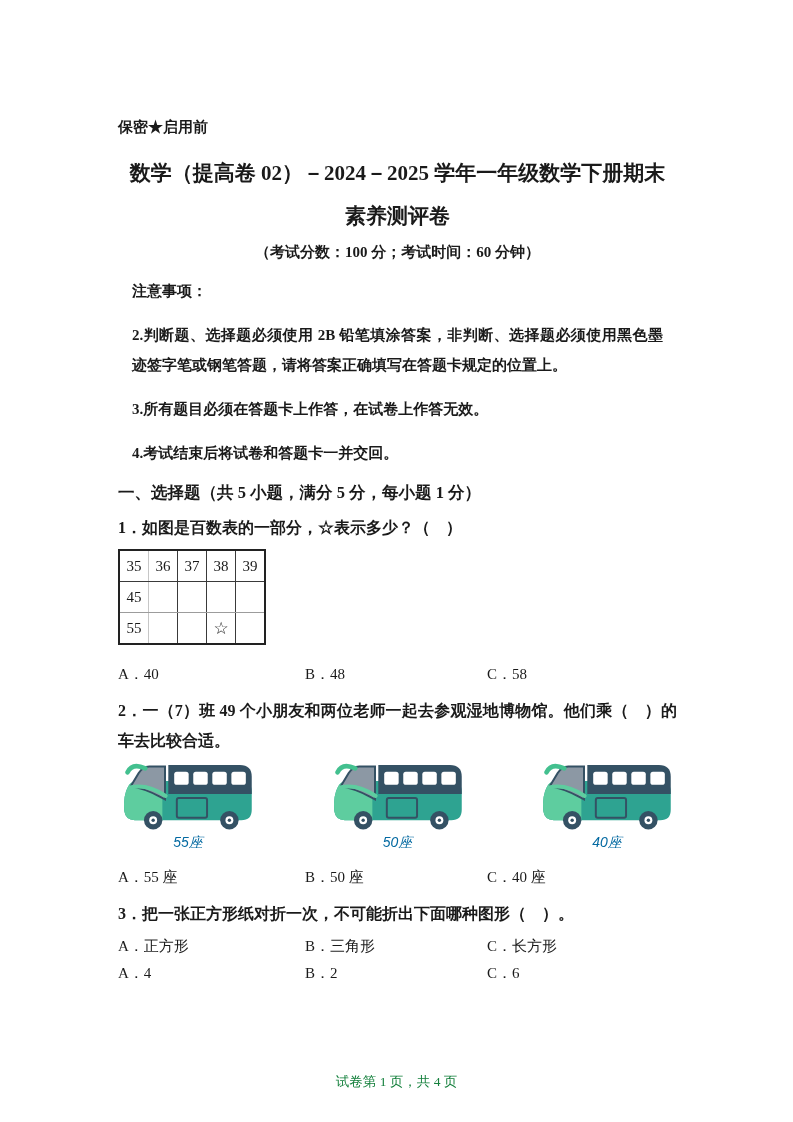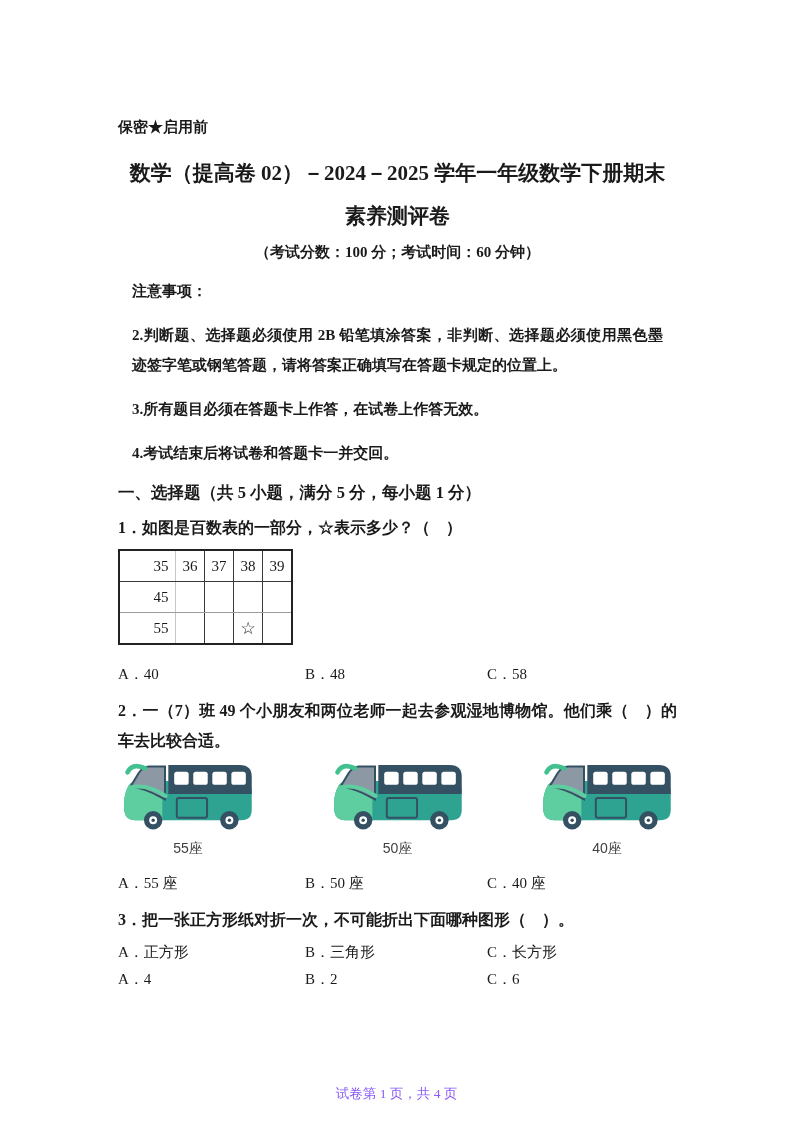--- a/index.html
+++ b/index.html
@@ -21,35 +21,35 @@
   .q-text{font-size:16px;line-height:30px;text-align:justify;font-weight:bold;}
   .q1-text{margin-top:9px;}
   .q2-text{margin-top:12px;}
   .q3-text{margin-top:12px;}
   .q4-text{margin-top:13px;}
   table.hundred-chart{margin-top:6px;border-collapse:collapse;border:2px solid #222;}
   table.hundred-chart td{
     width:28px;height:30px;border:1px solid #3a3a3a;
     text-align:center;font-size:15px;padding:0;
   }
-  table.hundred-chart td:first-child{border-right-color:#c6c6c6;padding-left:27px;}
+  table.hundred-chart td:first-child{border-right-color:#c6c6c6;}
   table.hundred-chart tr:nth-child(2) td{border-bottom-color:#9c9c9c;}
   table.hundred-chart tr:nth-child(3) td{border-top-color:#9c9c9c;}
   table.hundred-chart td.star{font-size:17px;}
   .options{display:flex;margin-top:8px;font-size:15px;}
   .options .opt{display:block;}
   .options .opt:nth-child(1){width:187px;}
   .options .opt:nth-child(2){width:182px;}
   .opt-q1{margin-top:20px;}
   .opt-q2{margin-top:16px;}
   .bus-row{display:flex;justify-content:space-between;margin-top:5px;}
   .bus-block{width:140px;text-align:center;}
   .bus-block svg{display:block;margin:0 auto;}
-  .bus-caption{font-size:14px;margin-top:9px;font-family:"Liberation Sans","DejaVu Sans",sans-serif;color:#404040;}
-  .footer{position:absolute;bottom:19px;left:0;width:100%;text-align:center;font-size:13.5px;color:#8b5cf6;}
+  .bus-caption{font-size:14px;margin-top:3px;font-family:"Liberation Sans","DejaVu Sans",sans-serif;color:#0369a1;font-style:italic;}
+  .footer{position:absolute;bottom:31px;left:0;width:100%;text-align:center;font-size:13.5px;color:#15803d;}
   
   .c-body{fill:#2ea391;}
   .c-front{fill:#5ecd9f;}
   .c-cab{fill:#8c98a4;stroke:#345164;stroke-width:3;}
   .c-roof{fill:#345164;}
   .c-win{fill:#ffffff;}
   .c-mirror{stroke:#43c08f;stroke-width:7;fill:none;stroke-linecap:round;}
   .c-swoosh{stroke:#5ecd9f;stroke-width:6;fill:none;stroke-linecap:round;}
   .c-hatch{fill:#2ea391;stroke:#345164;stroke-width:3;}
   .c-wheel{fill:#345164;}

